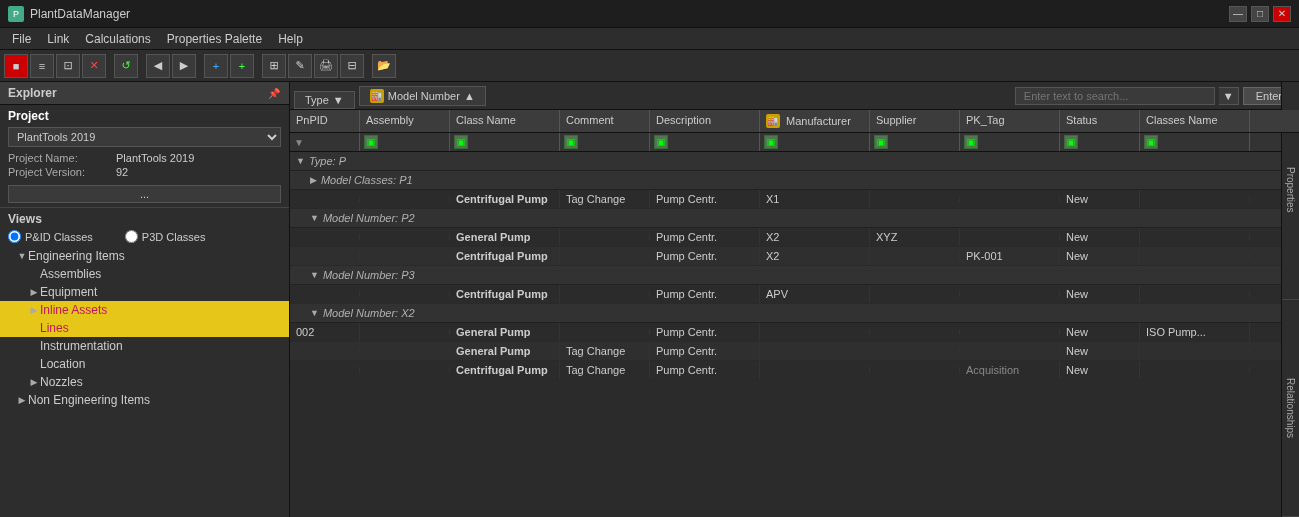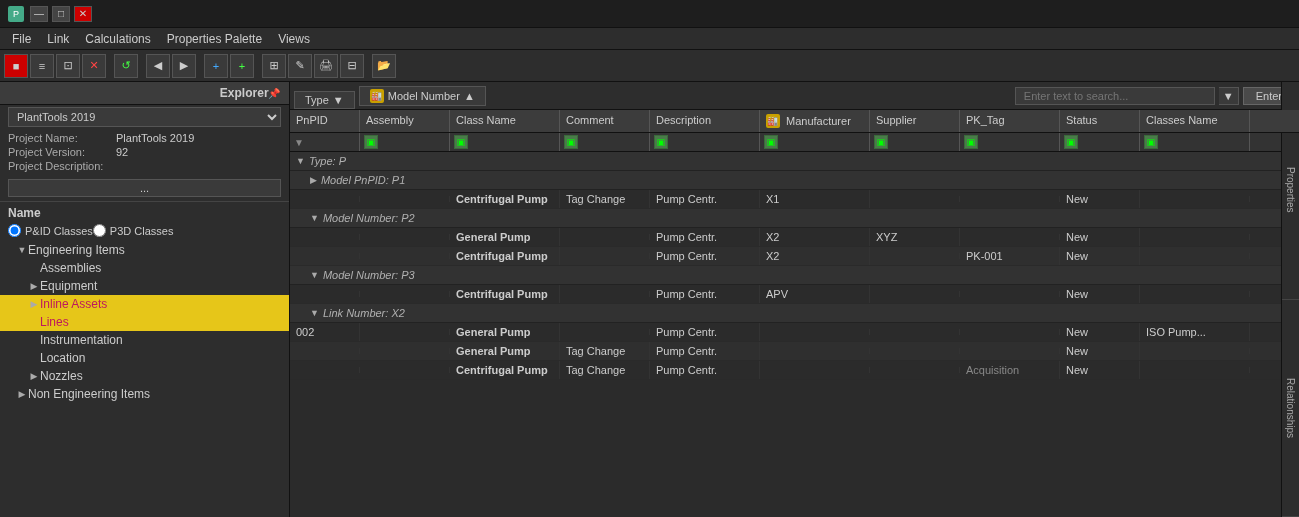--- a/index.html
+++ b/index.html
@@ -20,36 +20,36 @@
     
     .toolbar { height: 32px; background: #2d2d2d; display: flex; align-items: center; padding: 0 4px; gap: 2px; border-bottom: 1px solid #111; }
     .tb-btn { width: 24px; height: 24px; background: #3a3a3a; border: 1px solid #555; display: flex; align-items: center; justify-content: center; cursor: pointer; font-size: 11px; }
     .tb-sep { width: 4px; }
 
     
     .main-layout { display: flex; height: calc(517px - 82px); }
 
     
     .explorer { width: 290px; min-width: 290px; background: #2d2d2d; border-right: 1px solid #111; display: flex; flex-direction: column; }
-    .explorer-header { background: #3c3c3c; padding: 4px 8px; display: flex; align-items: center; justify-content: flex-end; border-bottom: 1px solid #111; }
+    .explorer-header { background: #3c3c3c; padding: 4px 8px; display: flex; align-items: center; justify-content: space-between; border-bottom: 1px solid #111; }
     .explorer-title { font-weight: bold; color: #ccc; font-size: 12px; }
     .pin-icon { color: #999; font-size: 10px; cursor: pointer; }
 
     .section-label { color: #fff; font-weight: bold; padding: 4px 8px 2px 8px; font-size: 12px; }
     .project-select { margin: 2px 8px; background: #3a3a3a; border: 1px solid #555; color: #ccc; padding: 2px 4px; font-size: 11px; width: calc(100% - 16px); }
     .project-info { padding: 2px 8px; font-size: 11px; }
     .project-info-row { display: flex; gap: 8px; padding: 1px 0; }
     .project-info-label { color: #aaa; min-width: 100px; }
     .project-info-value { color: #ccc; }
 
     .desc-btn { margin: 4px 8px; background: #3a3a3a; border: 1px solid #555; color: #ccc; padding: 2px 20px; font-size: 11px; cursor: pointer; }
 
     .views-section { padding: 4px 8px; border-top: 1px solid #444; }
     .views-label { font-weight: bold; color: #ccc; margin-bottom: 4px; }
-    .radio-row { display: flex; gap: 0; }
+    .radio-row { display: flex; gap: 32px; }
     .radio-item { display: flex; align-items: center; gap: 4px; font-size: 11px; color: #ccc; cursor: pointer; }
 
     .dropdown-select { margin: 4px 8px; background: #3a3a3a; border: 1px solid #555; color: #ccc; padding: 2px 4px; font-size: 11px; width: calc(100% - 16px); }
 
     .tree { flex: 1; overflow-y: auto; overflow-x: hidden; }
     .tree-item { display: flex; align-items: center; padding: 2px 4px; cursor: pointer; white-space: nowrap; }
     .tree-item.selected { background: #e6c619; color: #000; }
     .tree-item.selected .tree-label { color: #be185d; }
     .tree-expand { width: 12px; display: inline-flex; align-items: center; justify-content: center; font-size: 9px; color: #aaa; }
     .tree-label { font-size: 12px; color: #ccc; }
@@ -112,33 +112,34 @@
     ::-webkit-scrollbar-track { background: #2b2b2b; }
     ::-webkit-scrollbar-thumb { background: #555; border-radius: 2px; }
 
     .filter-funnel { color: #888; font-size: 10px; margin-right: 4px; }
   </style>
 </head>
 <body>
 
 <div class="titlebar">
   <div class="titlebar-icon">P</div>
+  <span class="titlebar-title">PlantDataManager</span>
   <div class="titlebar-controls">
     <div class="titlebar-btn">—</div>
     <div class="titlebar-btn">□</div>
     <div class="titlebar-btn close">✕</div>
   </div>
 </div>
 
 <div class="menubar">
   <span class="menu-item">File</span>
   <span class="menu-item">Link</span>
   <span class="menu-item">Calculations</span>
   <span class="menu-item">Properties Palette</span>
-  <span class="menu-item">Views</span>
+  <span class="menu-item">Help</span>
 </div>
 
 <div class="toolbar">
   <div class="tb-btn" style="background:#c00;">■</div>
   <div class="tb-btn">≡</div>
   <div class="tb-btn">⊡</div>
   <div class="tb-btn" style="color:#f44;">✕</div>
   <div class="tb-sep"></div>
   <div class="tb-btn" style="color:#4f4;">↺</div>
   <div class="tb-sep"></div>
@@ -157,41 +158,39 @@
 </div>
 
 <div class="main-layout">
 
   <div class="explorer">
     <div class="explorer-header">
       <span class="explorer-title">Explorer</span>
       <span class="pin-icon">📌</span>
     </div>
 
+    <div class="section-label">Project</div>
     <select class="project-select">
       <option>PlantTools 2019</option>
     </select>
 
     <div class="project-info">
       <div class="project-info-row">
         <span class="project-info-label">Project Name:</span>
         <span class="project-info-value">PlantTools 2019</span>
       </div>
       <div class="project-info-row">
         <span class="project-info-label">Project Version:</span>
         <span class="project-info-value">92</span>
       </div>
-      <div class="project-info-row">
-        <span class="project-info-label">Project Description:</span>
-      </div>
     </div>
     <button class="desc-btn">...</button>
 
     <div class="views-section">
-      <div class="views-label">Name</div>
+      <div class="views-label">Views</div>
       <div class="radio-row">
         <label class="radio-item">
           <input type="radio" name="views" checked="" style="">
           <span>P&amp;ID Classes</span>
         </label>
         <label class="radio-item">
           <input type="radio" name="views" style="">
           <span>P3D Classes</span>
         </label>
       </div>
@@ -308,21 +307,21 @@
         </div>
       </div>
 
       <div class="group-row">
         <span class="group-expand">▼</span>
         <span class="group-label">Type: P</span>
       </div>
 
       <div class="group-row" style="padding-left:20px;">
         <span class="group-expand">▶</span>
-        <span class="group-label">Model PnPID: P1</span>
+        <span class="group-label">Model Classes: P1</span>
       </div>
       <div class="data-row">
         <div class="data-cell pnpid"></div>
         <div class="data-cell assembly"></div>
         <div class="data-cell classname">Centrifugal Pump</div>
         <div class="data-cell comment">Tag Change</div>
         <div class="data-cell description">Pump Centr.</div>
         <div class="data-cell manufacturer">X1</div>
         <div class="data-cell supplier"></div>
         <div class="data-cell pktag"></div>
@@ -371,21 +370,21 @@
         <div class="data-cell description">Pump Centr.</div>
         <div class="data-cell manufacturer">APV</div>
         <div class="data-cell supplier"></div>
         <div class="data-cell pktag"></div>
         <div class="data-cell status">New</div>
         <div class="data-cell symbolname"></div>
       </div>
 
       <div class="group-row" style="padding-left:20px;">
         <span class="group-expand">▼</span>
-        <span class="group-label">Link Number: X2</span>
+        <span class="group-label">Model Number: X2</span>
       </div>
       <div class="data-row">
         <div class="data-cell pnpid">002</div>
         <div class="data-cell assembly"></div>
         <div class="data-cell classname">General Pump</div>
         <div class="data-cell comment"></div>
         <div class="data-cell description">Pump Centr.</div>
         <div class="data-cell manufacturer"></div>
         <div class="data-cell supplier"></div>
         <div class="data-cell pktag"></div>

